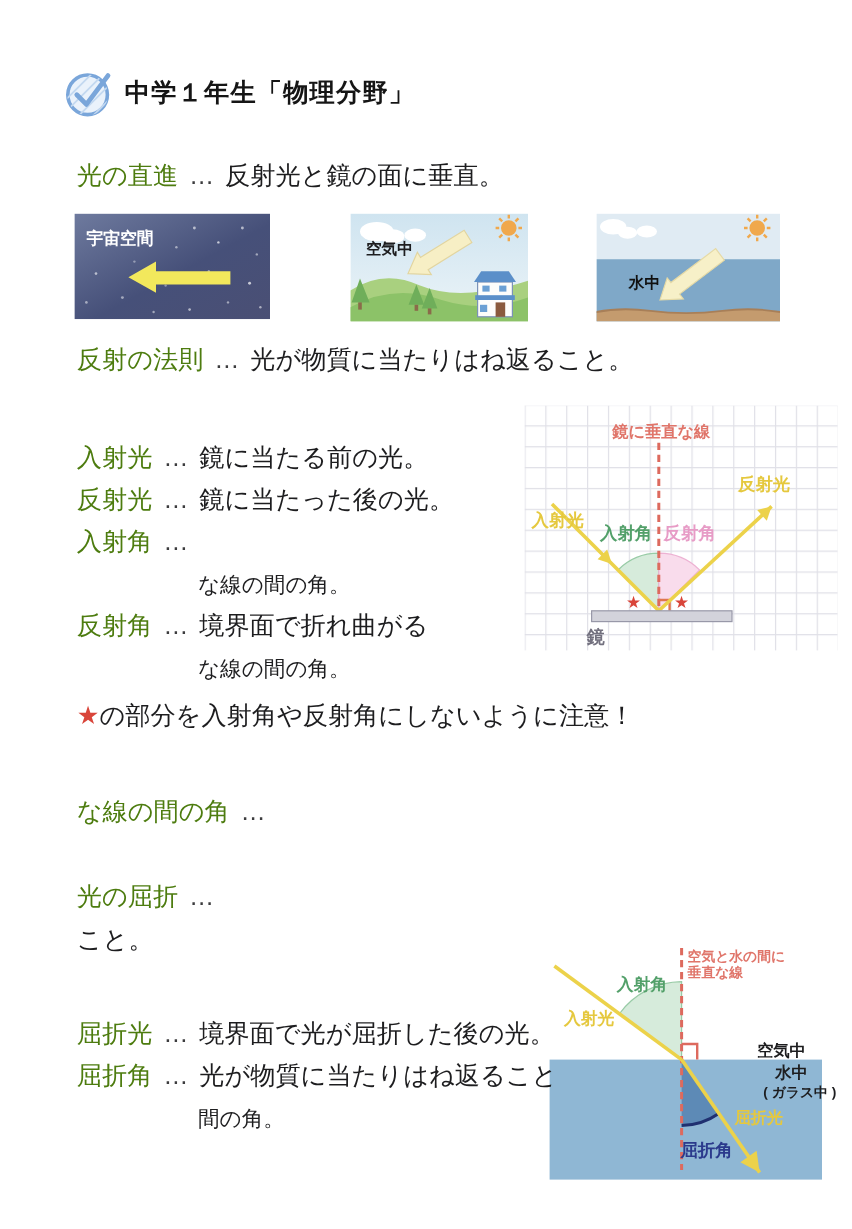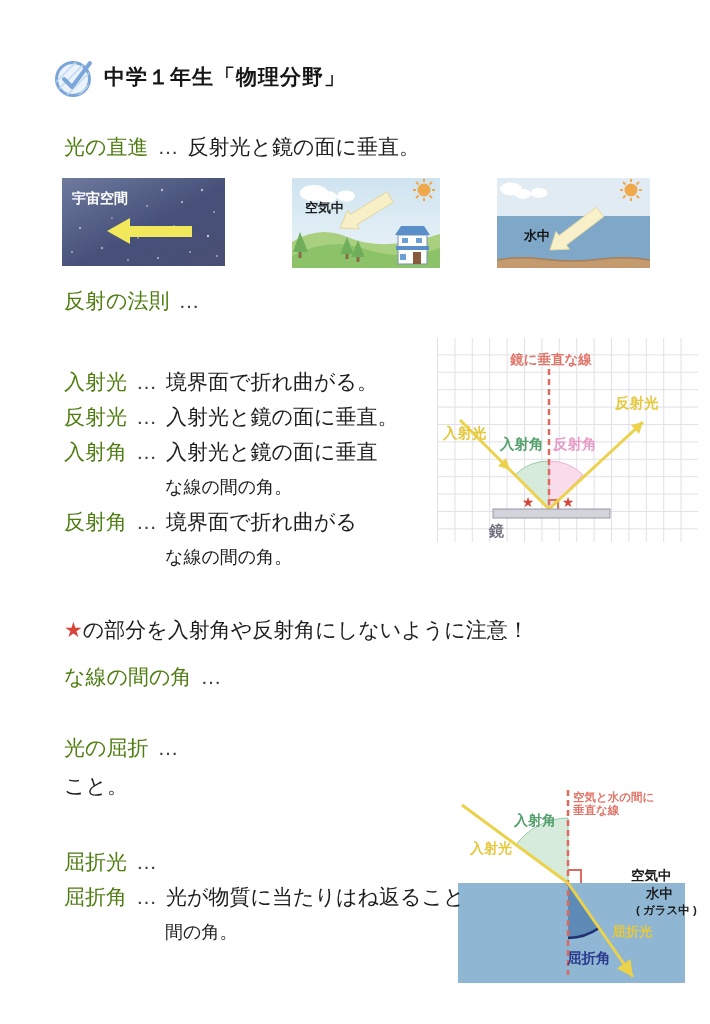--- a/index.html
+++ b/index.html
@@ -5,21 +5,21 @@
   html,body{margin:0;padding:0;background:#fff;}
   .page{position:relative;width:710px;height:1024px;background:#ffffff;overflow:hidden;
         font-family:"Liberation Sans","DejaVu Sans",sans-serif;color:#1d1d1f;}
   .hdr-title{position:absolute;left:104px;top:63px;font-size:21px;font-weight:700;color:#151515;letter-spacing:1px;}
   .icon-wrap{position:absolute;left:52px;top:54px;width:46px;height:46px;}
   .line{position:absolute;left:64px;display:flex;align-items:flex-start;column-gap:9px;
         font-size:21px;line-height:28px;white-space:nowrap;}
   .term{color:#4d7c0f;}
   .sep{color:#3c3c3e;}
   .cont{position:absolute;left:165px;font-size:18px;line-height:28px;white-space:nowrap;}
-  .cont2{position:absolute;left:64px;font-size:21px;line-height:28px;white-space:nowrap;}
+  .cont2{position:absolute;left:64px;font-size:21px;line-height:28px;white-space:nowrap;font-family:Liberation Mono, monospace;}
   .star{color:#d9453a;}
   .illus{position:absolute;top:178px;}
   .diagram{position:absolute;}
   svg{display:block;font-family:"Liberation Sans","DejaVu Sans",sans-serif;}
 </style>
 </head>
 <body>
 
 <div class="page">
 
@@ -159,20 +159,21 @@
         </g>
       </g>
       <text x="27" y="62" font-size="13" font-weight="700" fill="#111">水中</text>
       <polygon points="53,72 72.4,71.1 69.3,67.1 106.6,38.8 99.4,29.2 62.1,57.5 59,53.6" fill="#f7f0c8" stroke="#e6daa6" stroke-width="1"></polygon>
     </svg>
   </div>
 
   <div class="line" style="top:287px">
     <span class="term">反射の法則</span>
     <span class="sep">…</span>
+    <span>光が物質に当たりはね返ること。</span>
   </div>
 
   <div class="diagram" style="left:437px;top:337px">
     <svg width="262" height="206" viewBox="0 0 262 206">
       <defs>
         <pattern id="g1" width="17.4" height="17.4" patternUnits="userSpaceOnUse">
           <path d="M17.4 .5H.5V17.4" fill="none" stroke="#e0e0e7" stroke-width="1"></path>
         </pattern>
       </defs>
       <rect x="0" y="1" width="261" height="204" fill="url(#g1)"></rect>
@@ -192,41 +193,40 @@
       <text x="116" y="112" font-size="14.5" font-weight="700" fill="#e79bc6">反射角</text>
       <text x="91" y="170" text-anchor="middle" font-size="14" fill="#d9453a">★</text>
       <text x="131" y="170" text-anchor="middle" font-size="14" fill="#d9453a">★</text>
       <text x="52" y="199" font-size="15" font-weight="700" fill="#73717f">鏡</text>
     </svg>
   </div>
 
   <div class="line" style="top:368px">
     <span class="term">入射光</span>
     <span class="sep">…</span>
-    <span>境界面で折れ曲がる。</span>
+    <span>鏡に当たる前の光。</span>
   </div>
   <div class="line" style="top:403px">
     <span class="term">反射光</span>
     <span class="sep">…</span>
-    <span>入射光と鏡の面に垂直。</span>
+    <span>鏡に当たった後の光。</span>
   </div>
   <div class="line" style="top:438px">
     <span class="term">入射角</span>
     <span class="sep">…</span>
-    <span>入射光と鏡の面に垂直</span>
   </div>
   <div class="cont" style="top:473px">な線の間の角。</div>
   <div class="line" style="top:508px">
     <span class="term">反射角</span>
     <span class="sep">…</span>
     <span>境界面で折れ曲がる</span>
   </div>
   <div class="cont" style="top:543px">な線の間の角。</div>
 
-  <div class="line" style="top:616px">
+  <div class="line" style="top:583px">
     <span style="column-gap:0"><span class="star">★</span><span>の部分を入射角や反射角にしないように注意！</span></span>
   </div>
 
   <div class="line" style="top:663px">
     <span class="term">な線の間の角</span>
     <span class="sep">…</span>
   </div>
 
   <div class="line" style="top:734px">
     <span class="term">光の屈折</span>
@@ -253,20 +253,21 @@
       <text x="196" y="113" font-size="13.5" font-weight="700" fill="#1d1d1f">水中</text>
       <text x="186" y="129" font-size="11.5" font-weight="700" fill="#1d1d1f">( ガラス中 )</text>
       <text x="162" y="151" font-size="13.5" font-weight="700" fill="#e5c83e">屈折光</text>
       <text x="117" y="178" font-size="14.5" font-weight="700" fill="#2b3a8c">屈折角</text>
     </svg>
   </div>
 
   <div class="line" style="top:848px">
     <span class="term">屈折光</span>
     <span class="sep">…</span>
+    <span>境界面で光が屈折した後の光。</span>
   </div>
   <div class="line" style="top:883px">
     <span class="term">屈折角</span>
     <span class="sep">…</span>
     <span>光が物質に当たりはね返ること</span>
   </div>
   <div class="cont" style="top:918px">間の角。</div>
 
 </div>
 

